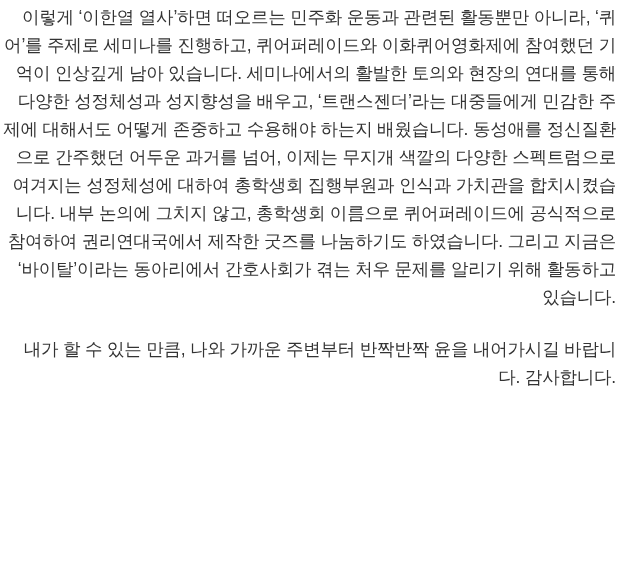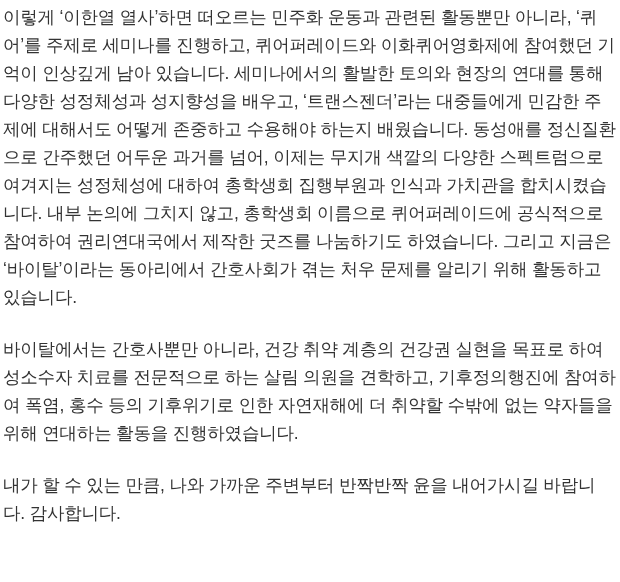--- a/index.html
+++ b/index.html
@@ -17,33 +17,32 @@
     box-sizing: border-box;
     width: 620px;
     height: 582px;
     padding: 3px 4px 0 3px;
     background: #ffffff;
     font-family: "Liberation Sans", sans-serif;
     font-size: 17.5px;
     line-height: 28px;
     color: #333333;
     letter-spacing: -0.2px;
-    text-align: left;
+    text-align: right;
     word-break: break-all;
     overflow-wrap: break-word;
   }
   .doc p {
     margin: 0 0 24px 0;
     padding: 0;
   }
   .doc p:last-child {
     margin-bottom: 0;
   }
 </style>
 </head>
 <body>
 
 <div class="doc">
   <p>이렇게 ‘이한열 열사’하면 떠오르는 민주화 운동과 관련된 활동뿐만 아니라, ‘퀴어’를 주제로 세미나를 진행하고, 퀴어퍼레이드와 이화퀴어영화제에 참여했던 기억이 인상깊게 남아 있습니다. 세미나에서의 활발한 토의와 현장의 연대를 통해 다양한 성정체성과 성지향성을 배우고, ‘트랜스젠더’라는 대중들에게 민감한 주제에 대해서도 어떻게 존중하고 수용해야 하는지 배웠습니다. 동성애를 정신질환으로 간주했던 어두운 과거를 넘어, 이제는 무지개 색깔의 다양한 스펙트럼으로 여겨지는 성정체성에 대하여 총학생회 집행부원과 인식과 가치관을 합치시켰습니다. 내부 논의에 그치지 않고, 총학생회 이름으로 퀴어퍼레이드에 공식적으로 참여하여 권리연대국에서 제작한 굿즈를 나눔하기도 하였습니다. 그리고 지금은 ‘바이탈’이라는 동아리에서 간호사회가 겪는 처우 문제를 알리기 위해 활동하고 있습니다.</p>
-  <p>바이탈에서는 간호사뿐만 아니라, 건강 취약 계층의 건강권 실현을 목표로 하여 성소수자 치료를 전문적으로 하는 살림 의원을 견학하고, 기후정의행진에 참여하여 폭염, 홍수 등의 기후위기로 인한 자연재해에 더 취약할 수밖에 없는 약자들을 위해 연대하는 활동을 진행하였습니다.</p>
   <p>내가 할 수 있는 만큼, 나와 가까운 주변부터 반짝반짝 윤을 내어가시길 바랍니다. 감사합니다.</p>
 
 </div>
 
 </body></html>

